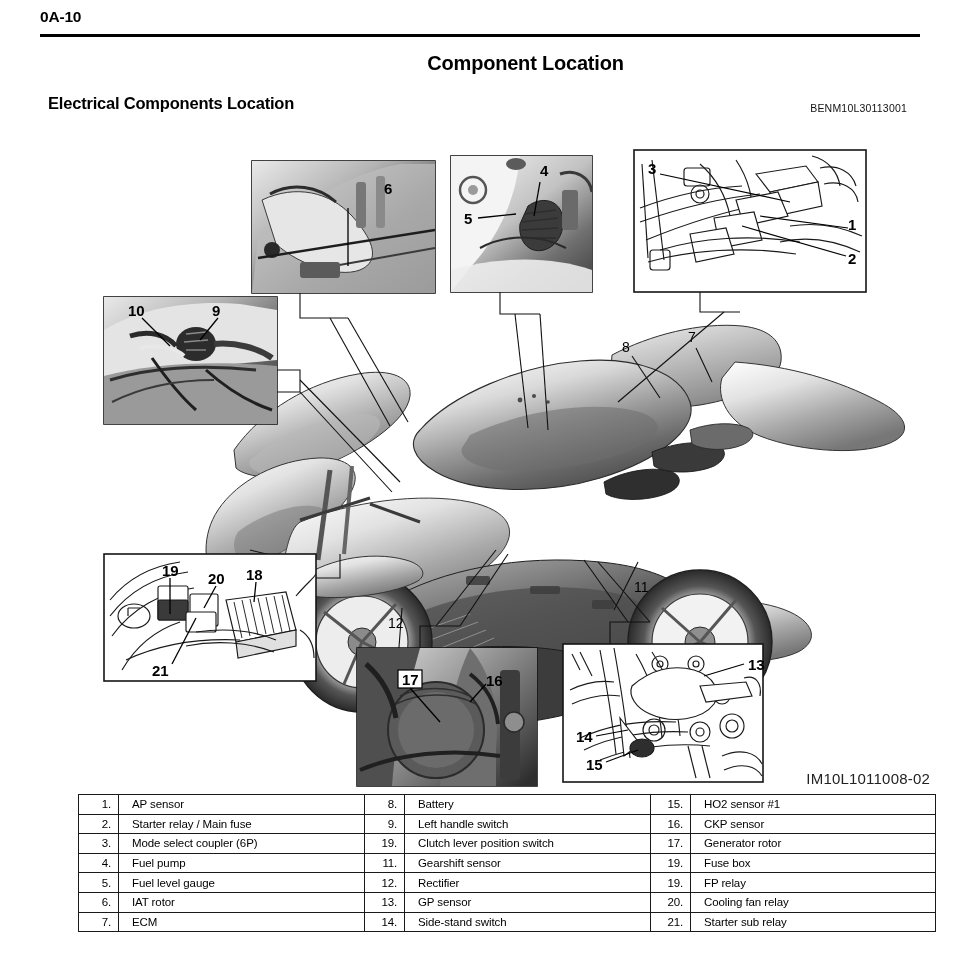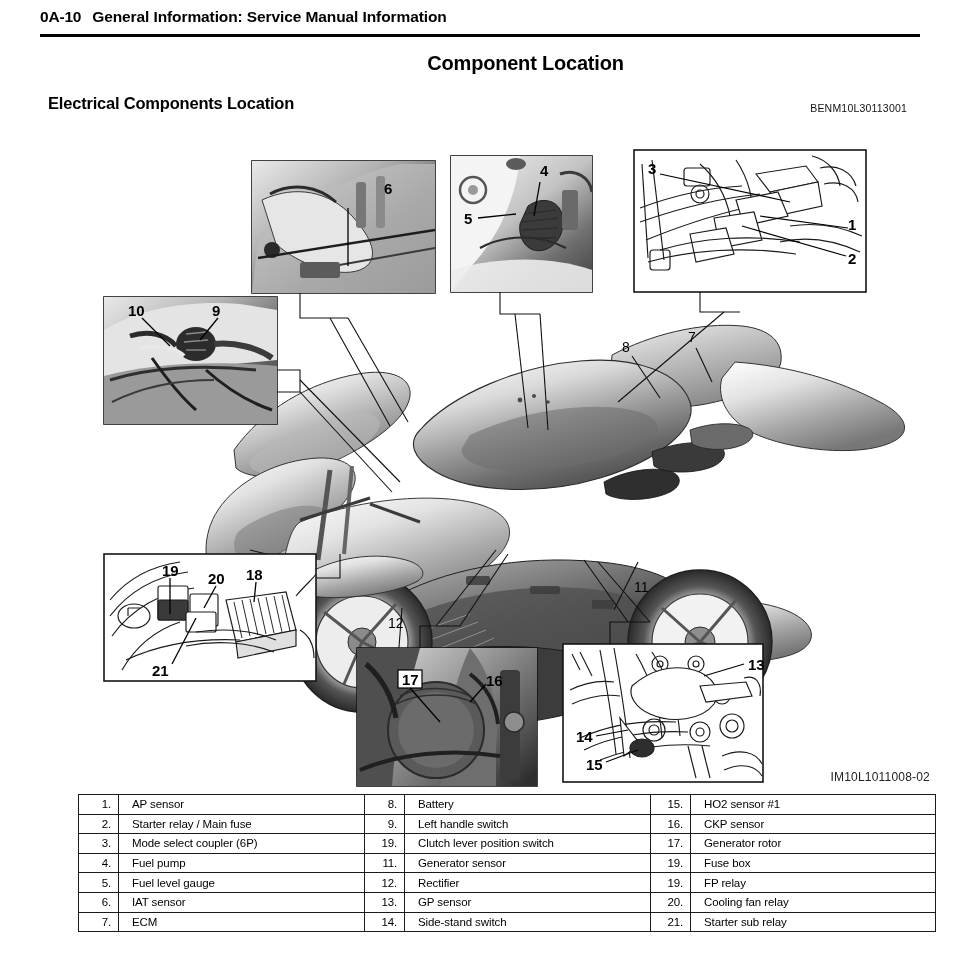--- a/index.html
+++ b/index.html
@@ -25,21 +25,21 @@
   .sub-title{
     position:absolute;left:48px;top:94px;
     font-size:16.5px;font-weight:bold;letter-spacing:-0.2px;
   }
   .doc-code{
     position:absolute;right:48px;top:102px;
     font-size:10.5px;letter-spacing:0.2px;color:#111;
   }
   .fig-code{
     position:absolute;right:25px;top:770px;
-    font-size:12px;letter-spacing:0.2px;color:#222;margin-left:31px;
+    font-size:15px;letter-spacing:0.2px;color:#222;margin-left:31px;
   }
 
   
   .figure{position:absolute;left:0;top:130px;width:955px;height:660px;}
   .figure svg{display:block;}
 
   
   .legend{
     position:absolute;left:78px;top:794px;width:858px;
     border-collapse:collapse;table-layout:fixed;
@@ -58,21 +58,20 @@
   .legend col.c-lbl-c{width:245px;}
 </style>
 </head>
 <body>
 
 <div class="page">
 
   <div class="hdr">
     <div class="hdr-line">
       <span class="hdr-page">0A-10</span>
-      <span class="hdr-title">General Information: Service Manual Information</span>
     </div>
     <div class="hdr-rule"></div>
   </div>
 
   <div class="sec-title">Component Location</div>
   <div class="sub-title">Electrical Components Location</div>
   <div class="doc-code">BENM10L30113001</div>
 
   <div class="figure">
     <svg width="955" height="660" viewBox="0 0 955 660" xmlns="http://www.w3.org/2000/svg">
@@ -550,35 +549,35 @@
         <td class="lbl">Mode select coupler (6P)</td>
         <td class="num">19.</td>
         <td class="lbl">Clutch lever position switch</td>
         <td class="num">17.</td>
         <td class="lbl">Generator rotor</td>
       </tr>
       <tr>
         <td class="num">4.</td>
         <td class="lbl">Fuel pump</td>
         <td class="num">11.</td>
-        <td class="lbl">Generator sensor</td>
+        <td class="lbl">Gearshift sensor</td>
         <td class="num">19.</td>
         <td class="lbl">Fuse box</td>
       </tr>
       <tr>
         <td class="num">5.</td>
         <td class="lbl">Fuel level gauge</td>
         <td class="num">12.</td>
         <td class="lbl">Rectifier</td>
         <td class="num">19.</td>
         <td class="lbl">FP relay</td>
       </tr>
       <tr>
         <td class="num">6.</td>
-        <td class="lbl">IAT sensor</td>
+        <td class="lbl">IAT rotor</td>
         <td class="num">13.</td>
         <td class="lbl">GP sensor</td>
         <td class="num">20.</td>
         <td class="lbl">Cooling fan relay</td>
       </tr>
       <tr>
         <td class="num">7.</td>
         <td class="lbl">ECM</td>
         <td class="num">14.</td>
         <td class="lbl">Side-stand switch</td>

